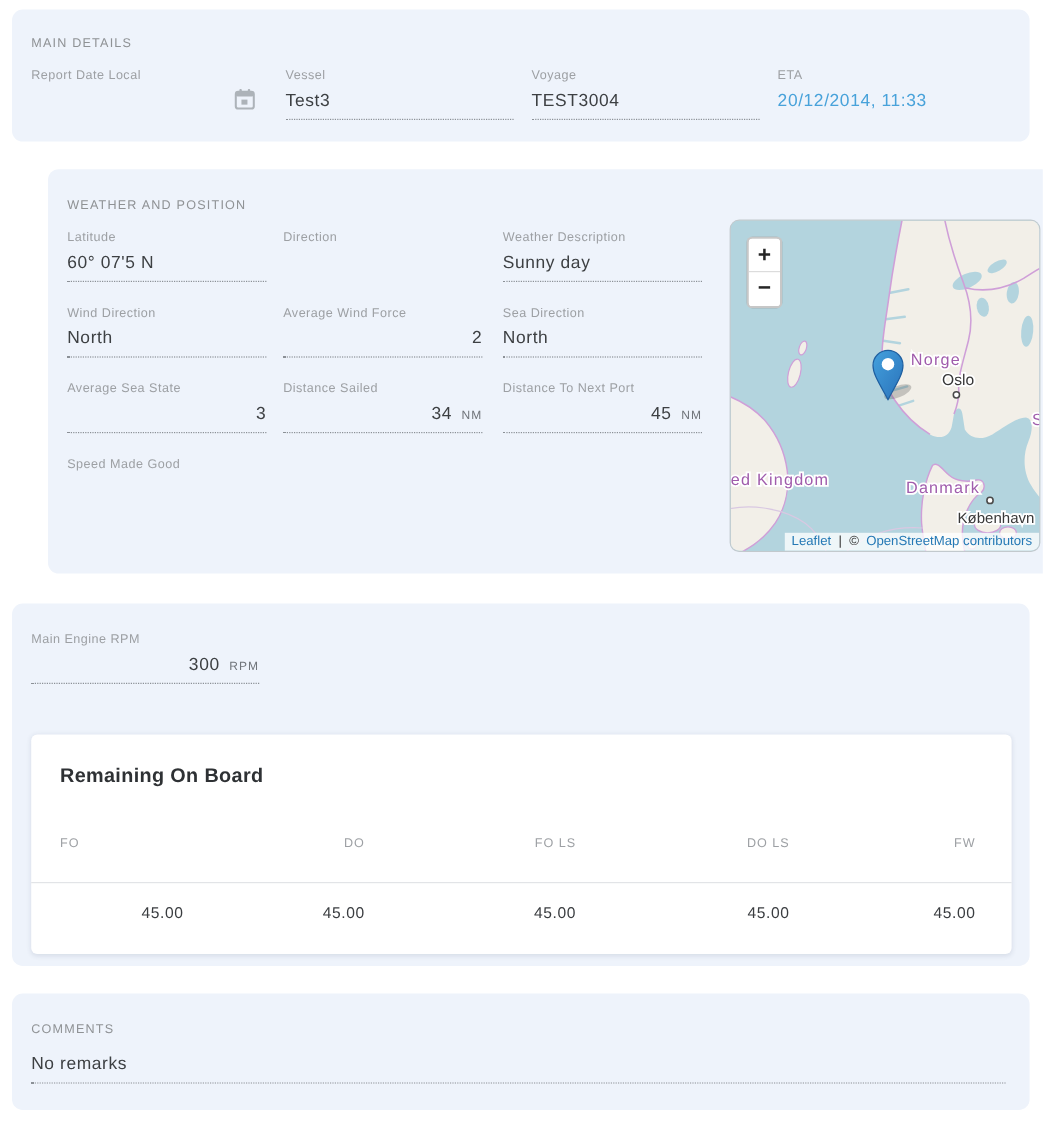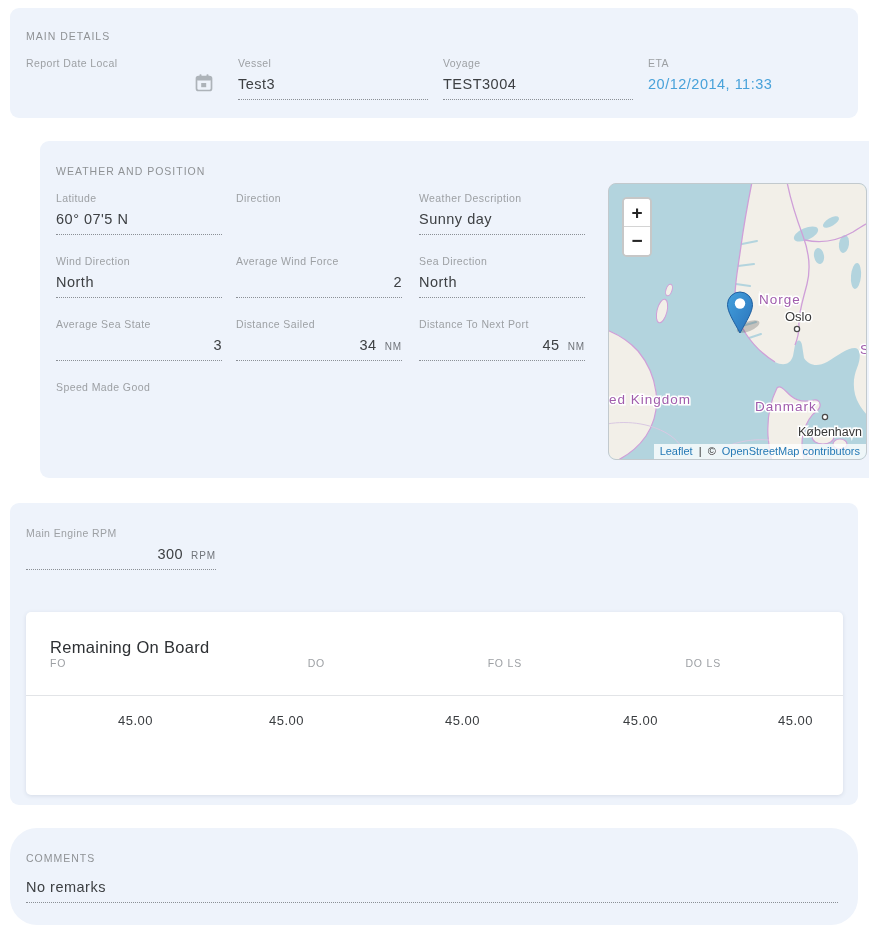--- a/index.html
+++ b/index.html
@@ -6,21 +6,21 @@
   html,body { width: 869px; background: #ffffff; font-family: "Liberation Sans", "DejaVu Sans", sans-serif; }
   body { height: 937px; position: relative; }
 
   .card {
     position: absolute; left: 10px; width: 848px;
     background: #eef3fb; border-radius: 9px;
   }
   #card-main     { top: 8px;   height: 110px; padding: 22px 20px 0 16px; }
   #card-weather  { top: 141px; height: 337px; padding: 24px 20px 4px 16px; margin-left: 30px; }
   #card-engine   { top: 503px; height: 302px; padding: 24px 20px 0 16px; }
-  #card-comments { top: 828px; height: 97px;  padding: 24px 20px 0 16px; border-radius: 27px; }
+  #card-comments { top: 828px; height: 97px;  padding: 24px 20px 0 16px; }
 
   .section-title {
     font-size: 10.5px; color: #8f9295; letter-spacing: 1px;
     margin-bottom: 15px; font-weight: 400;
   }
 
   
   .field { width: 190px; position: relative; }
   .f-label { font-size: 10.5px; color: #9da0a4; letter-spacing: .4px; margin-bottom: 7px; }
   .f-value {
@@ -62,23 +62,23 @@
   .attribution span { margin-left: 3px; }
   .attribution span:first-child { margin-left: 0; }
   .attribution .maplink { color: #2579b5; }
 
   
   .rob-card {
     position: absolute; left: 16px; top: 109px; width: 817px; height: 183px;
     background: #ffffff; border-radius: 5px; box-shadow: 0 1px 4px rgba(40,60,90,.12);
     padding-top: 26px;
   }
-  .rob-title { font-size: 16.5px; font-weight: 400; color: #2e3134; letter-spacing: .3px; padding: 0 30px 0 24px; }
+  .rob-title { font-size: 16.5px; font-weight: 700; color: #2e3134; letter-spacing: .3px; padding: 0 30px 0 24px; }
   .rob-grid { display: grid; grid-template-columns: 103px 151px 176px 178px 155px; }
-  .rob-head { padding: 0 30px 26px 24px; gap: 21px; }
+  .rob-head { margin-top: 40px; padding: 0 30px 26px 24px; }
   .rob-head .hcell { font-size: 10.5px; color: #9da0a4; letter-spacing: .8px; text-align: right; }
   .rob-head .hcell.first { text-align: left; }
   .rob-divider { border-top: 1px solid #e2e4e7; width: 100%; }
   .rob-row { padding: 17px 18px 0 24px; }
   .rob-row .vcell { font-size: 13px; color: #3a3d40; letter-spacing: .5px; text-align: right; }
 
   .comment-field { width: 812px; }
 </style>
 </head>
 <body>

